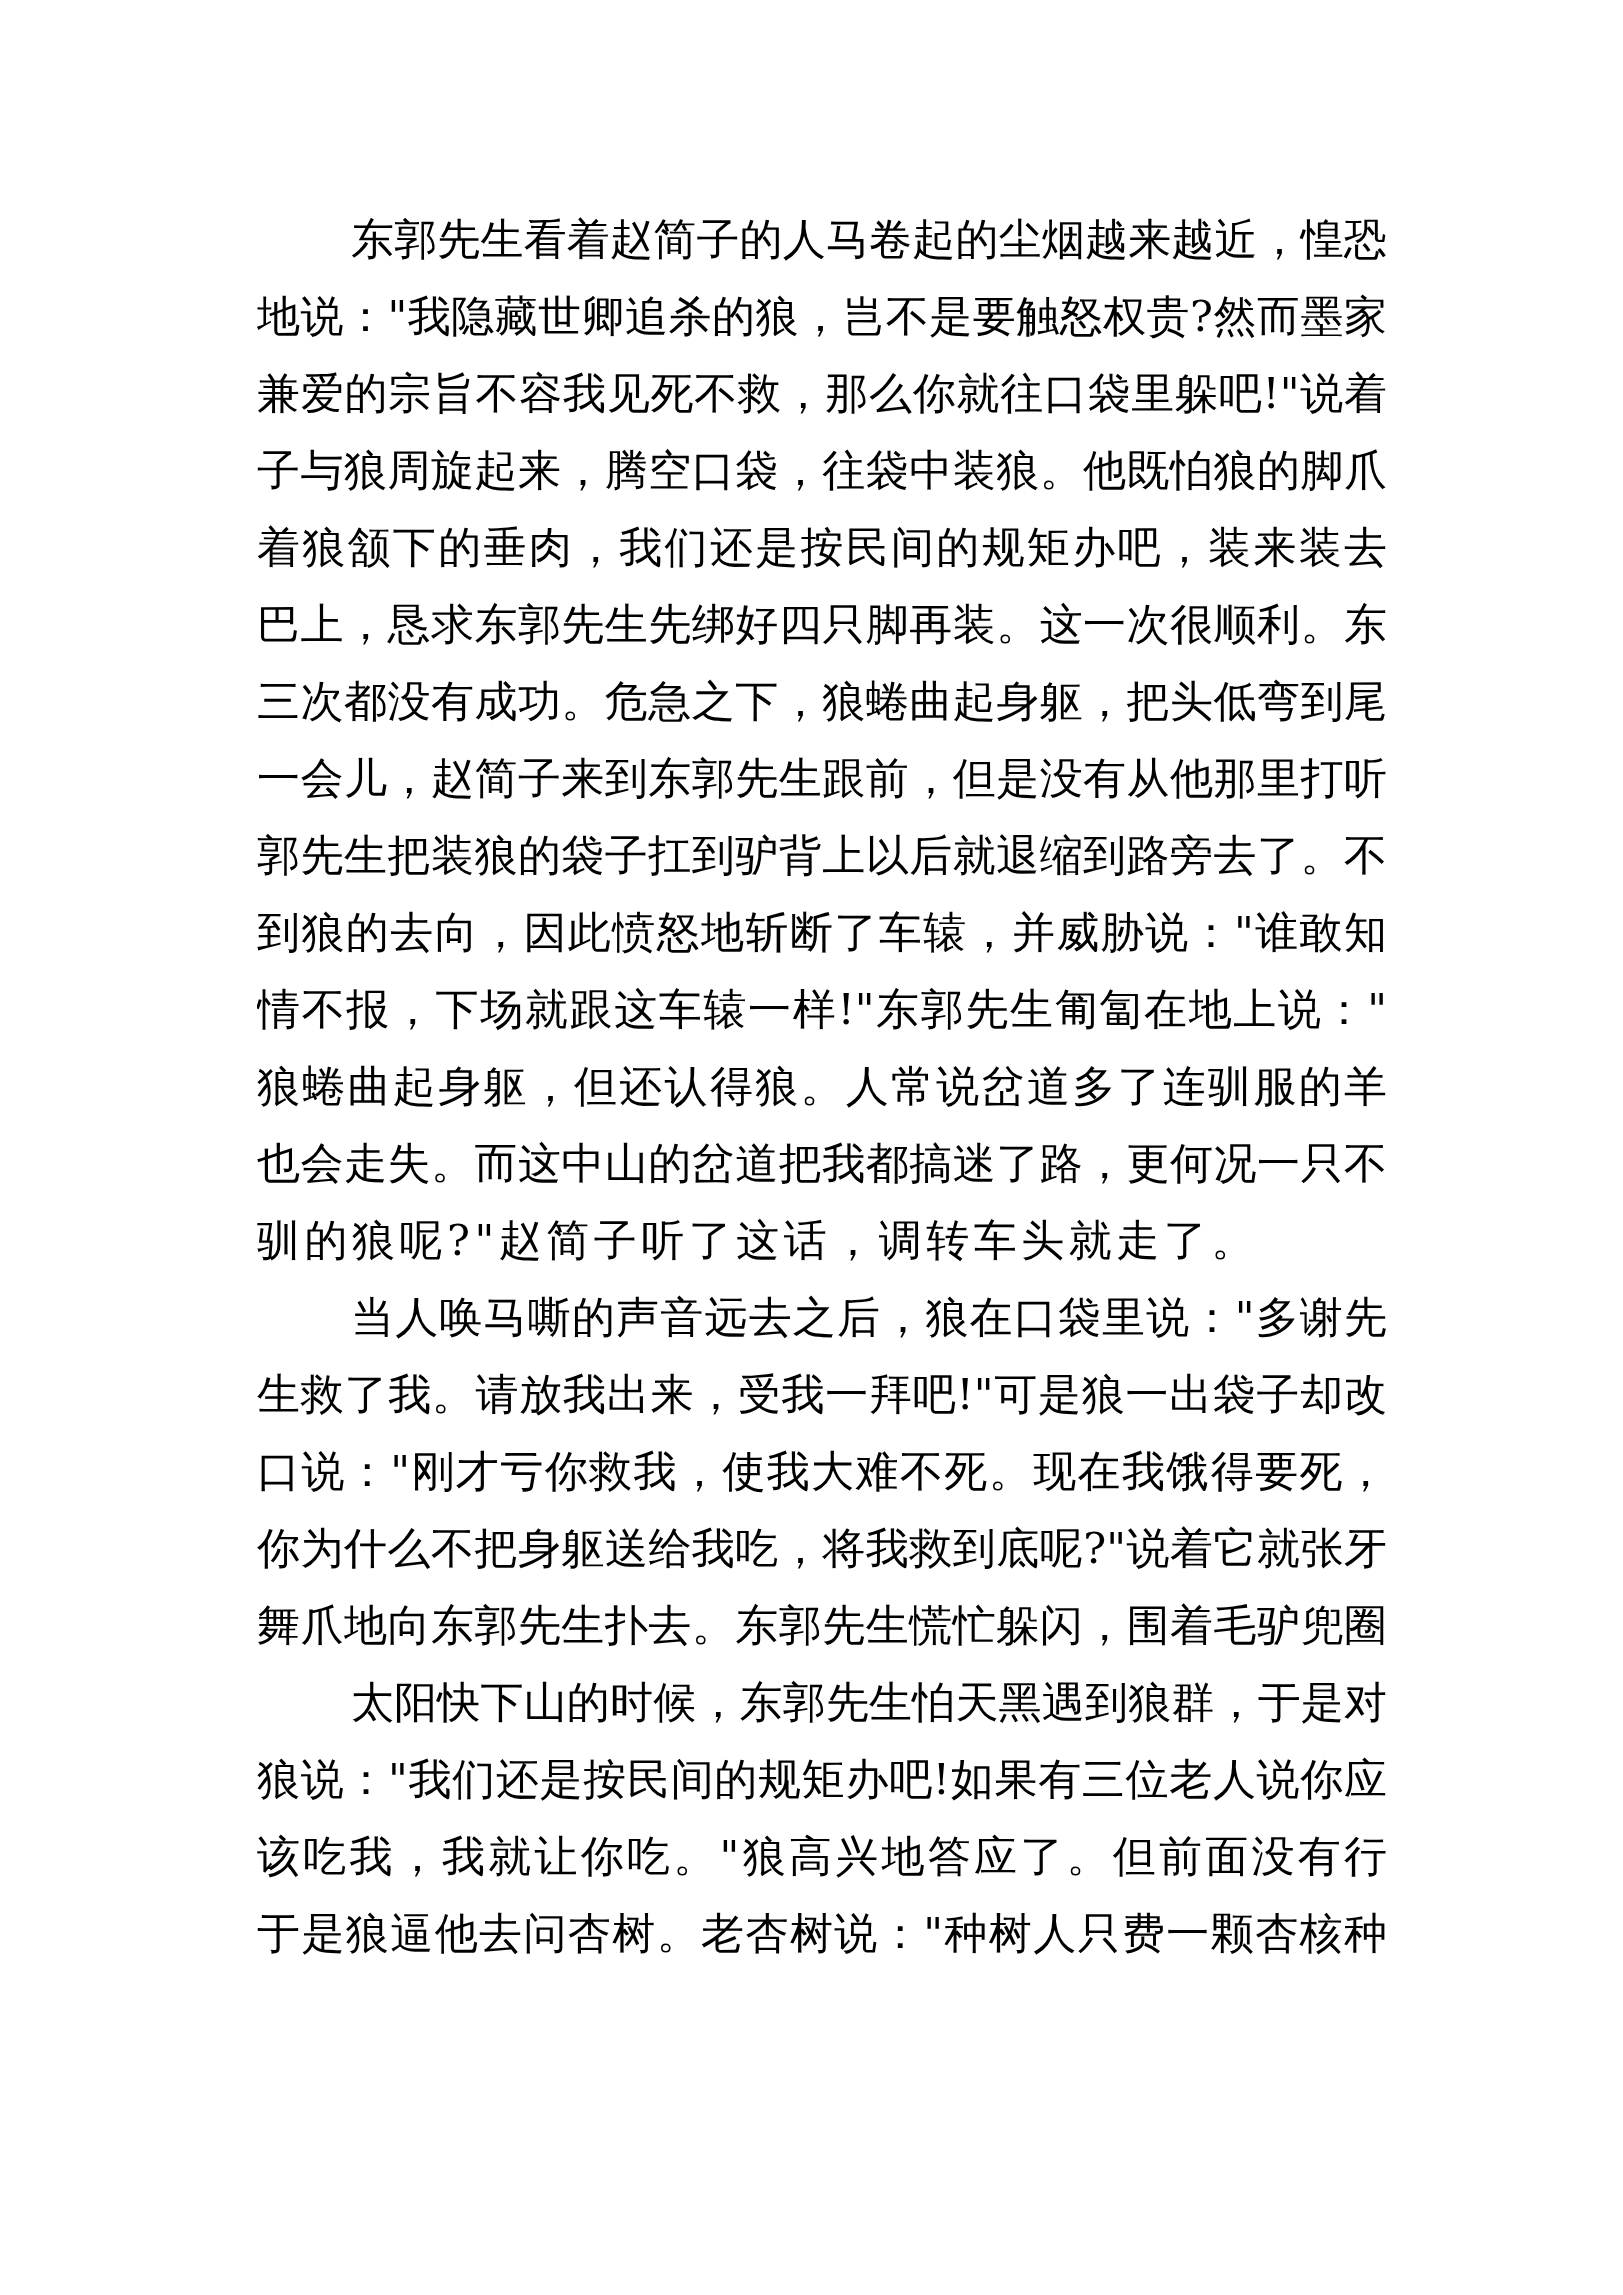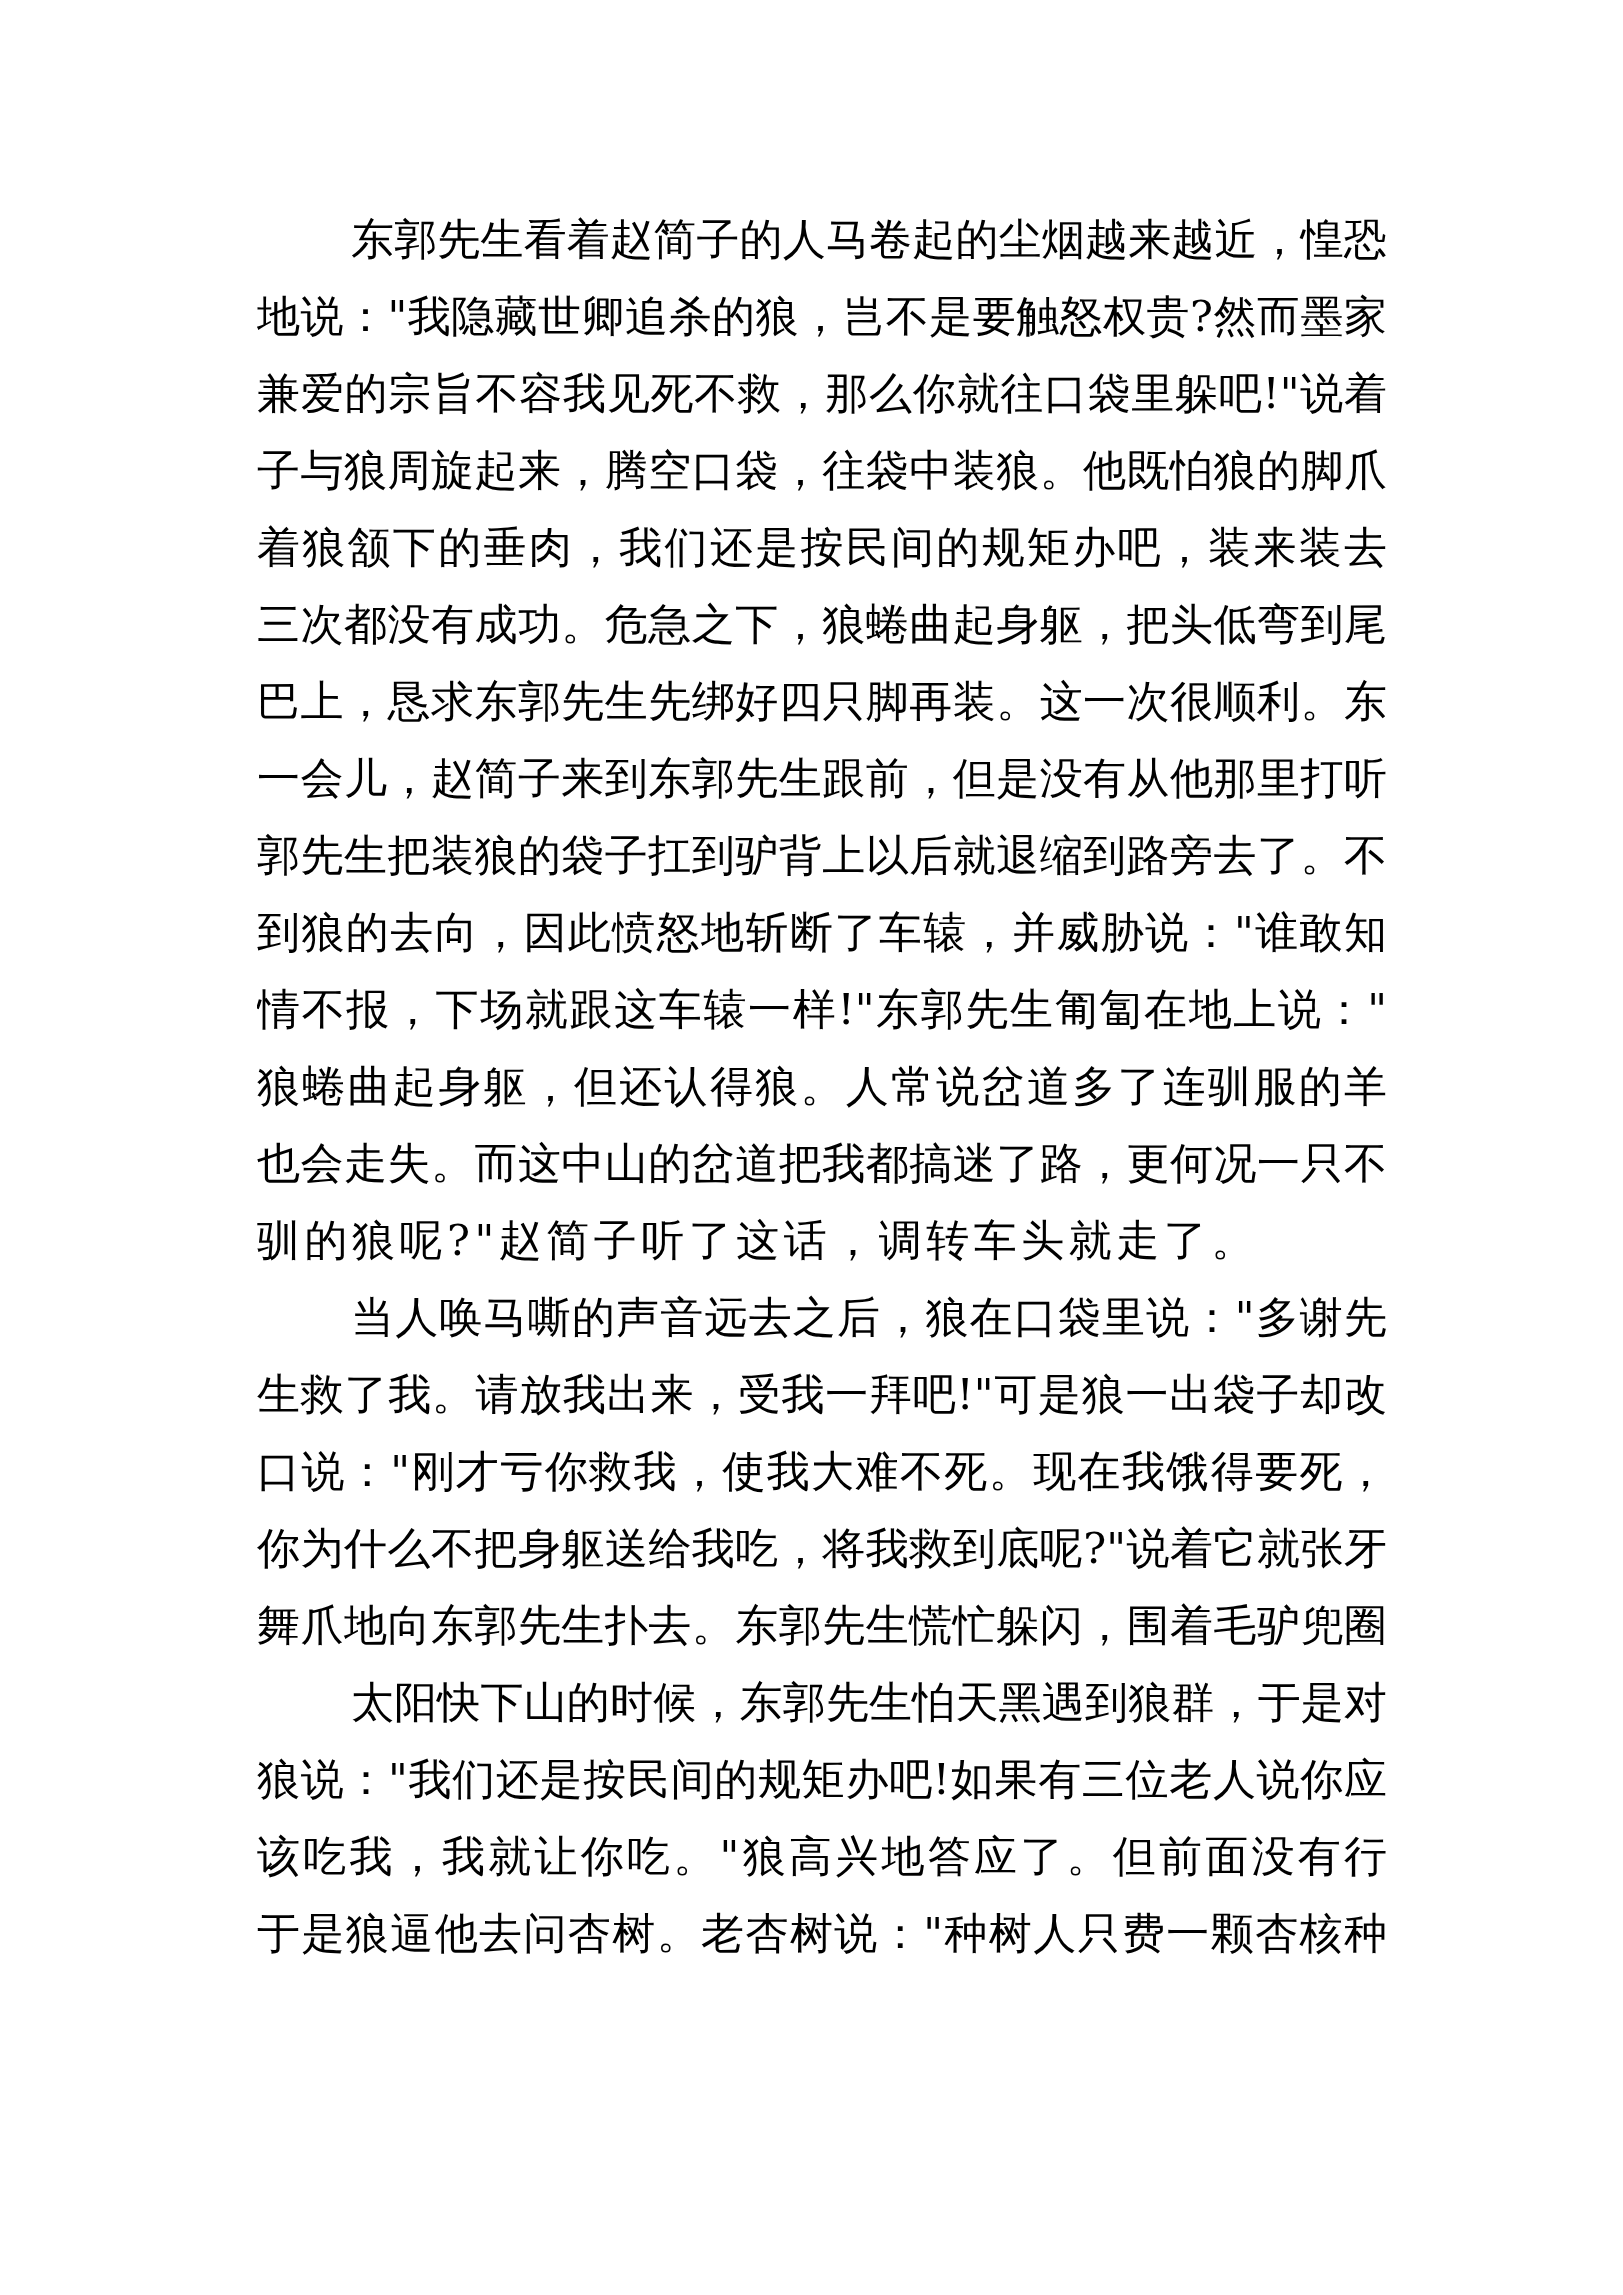--- a/index.html
+++ b/index.html
@@ -51,22 +51,22 @@
 <body>
 
 <div class="doc-page">
   <div class="text-block" id="text-block">
       <div>
         <div class="text-line indent">东郭先生看着赵简子的人马卷起的尘烟越来越近，惶恐</div>
         <div class="text-line">地说："我隐藏世卿追杀的狼，岂不是要触怒权贵?然而墨家</div>
         <div class="text-line">兼爱的宗旨不容我见死不救，那么你就往口袋里躲吧!"说着</div>
         <div class="text-line">子与狼周旋起来，腾空口袋，往袋中装狼。他既怕狼的脚爪踩</div>
         <div class="text-line">着狼颔下的垂肉，我们还是按民间的规矩办吧，装来装去</div>
+        <div class="text-line">巴上，恳求东郭先生先绑好四只脚再装。这一次很顺利。东</div>
         <div class="text-line">三次都没有成功。危急之下，狼蜷曲起身躯，把头低弯到尾</div>
-        <div class="text-line">巴上，恳求东郭先生先绑好四只脚再装。这一次很顺利。东</div>
         <div class="text-line">一会儿，赵简子来到东郭先生跟前，但是没有从他那里打听</div>
         <div class="text-line">郭先生把装狼的袋子扛到驴背上以后就退缩到路旁去了。不</div>
         <div class="text-line">到狼的去向，因此愤怒地斩断了车辕，并威胁说："谁敢知</div>
         <div class="text-line">情不报，下场就跟这车辕一样!"东郭先生匍匐在地上说："</div>
         <div class="text-line">狼蜷曲起身躯，但还认得狼。人常说岔道多了连驯服的羊</div>
         <div class="text-line">也会走失。而这中山的岔道把我都搞迷了路，更何况一只不</div>
         <div class="text-line no-fill">驯的狼呢?"赵简子听了这话，调转车头就走了。</div>
       </div>
       <div>
         <div class="text-line indent">当人唤马嘶的声音远去之后，狼在口袋里说："多谢先</div>

